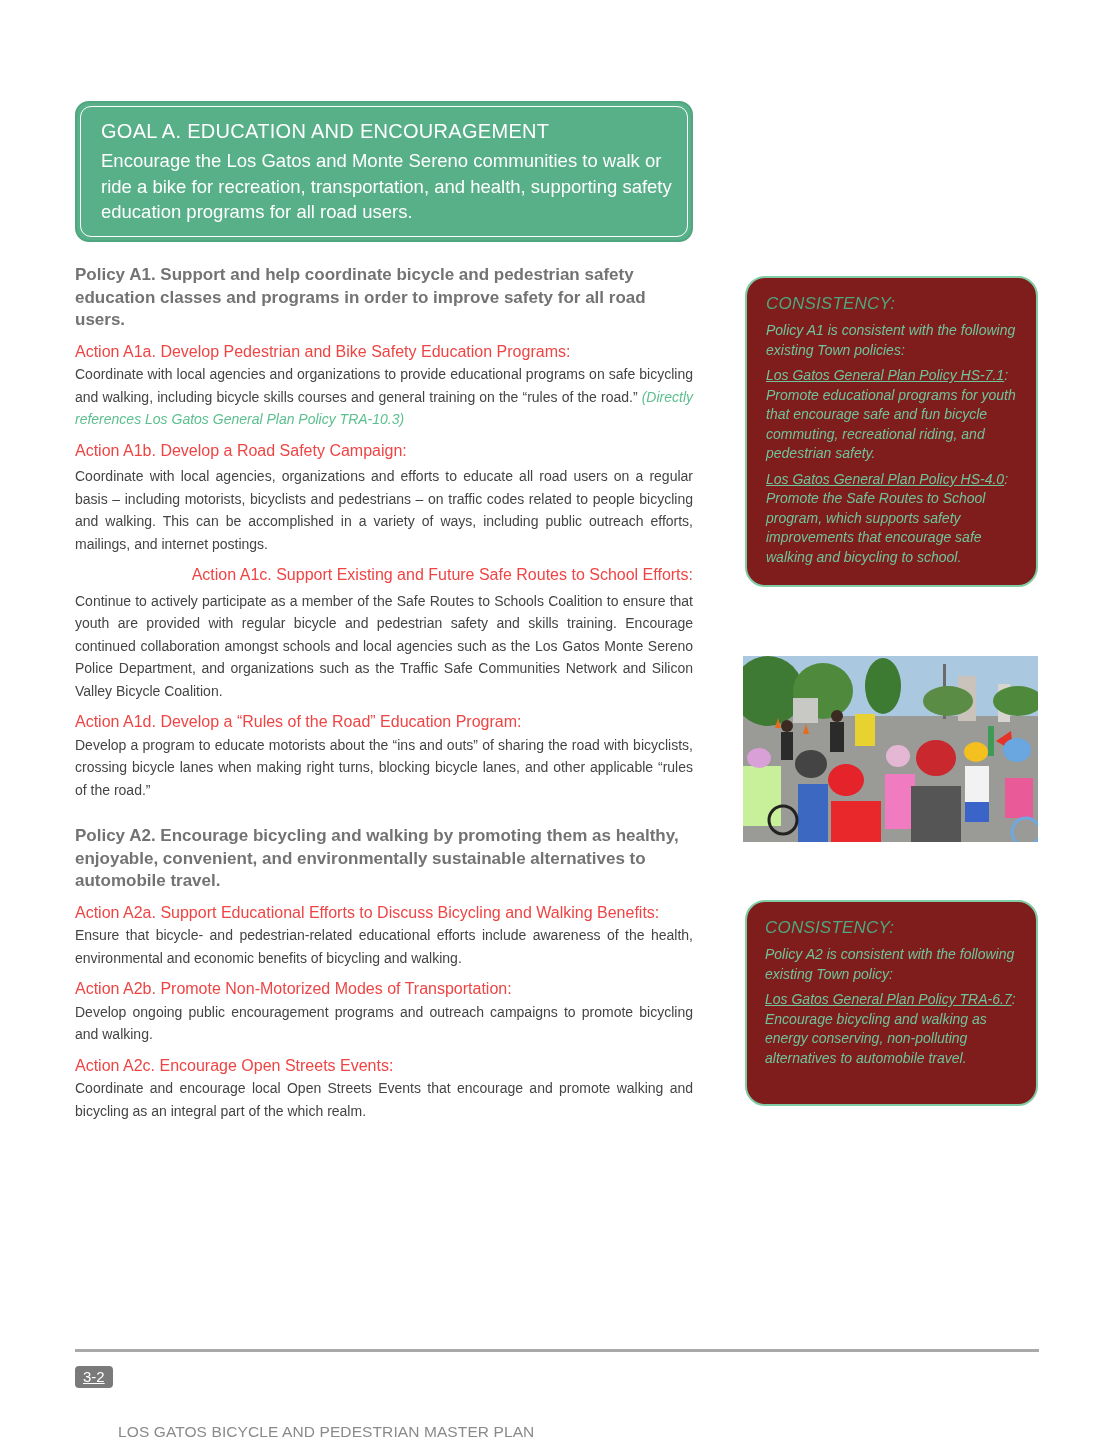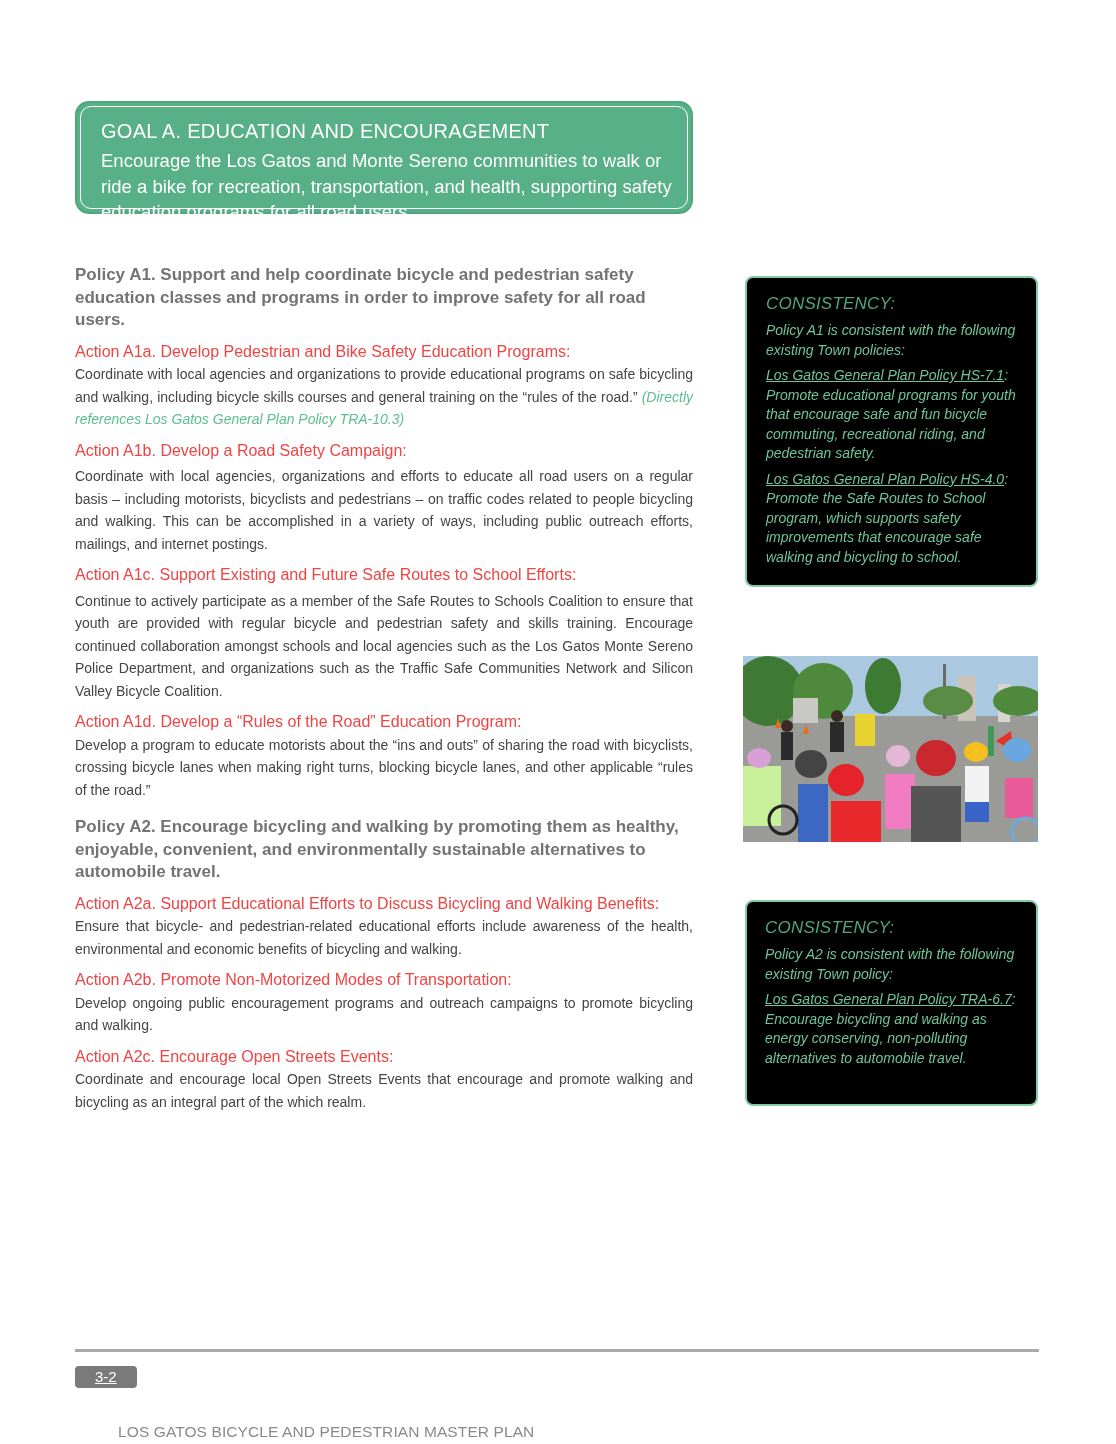--- a/index.html
+++ b/index.html
@@ -2,21 +2,21 @@
 <html><head>
 <meta charset="utf-8">
 <style>
   html, body { margin: 0; padding: 0; }
   body {
     width: 1116px; height: 1444px; background: #ffffff; position: relative;
     font-family: "Liberation Sans", "DejaVu Sans", sans-serif; color: #3d3d3d;
     overflow: hidden;
   }
   .goal-box {
-    position: absolute; left: 75px; top: 101px; width: 618px; height: 113px;
+    position: absolute; left: 75px; top: 101px; width: 618px; height: 141px;
     box-sizing: border-box; background: #58b088; border-radius: 14px;
     border: 2px solid #4fa67f;
   }
   .goal-box::after {
     content: ""; position: absolute; left: 3px; top: 3px; right: 3px; bottom: 3px;
     border: 1.5px solid #ffffff; border-radius: 11px; pointer-events: none;
   }
   .goal-title {
     position: absolute; left: 24px; top: 17px; color: #ffffff;
     font-size: 20px; letter-spacing: 0.3px; white-space: nowrap;
@@ -33,26 +33,26 @@
   .action { margin-top: 9px; }
   .action-title {
     color: #ef4444; font-size: 16px; line-height: 22.5px; margin: 0;
   }
   .action-body {
     color: #444444; font-size: 14px; line-height: 22.5px; margin: 0;
     text-align: justify;
   }
   .ref { color: #5cbf8f; font-style: italic; }
   .a1b .action-title { margin-bottom: 3px; }
-  .a1c .action-title { margin-bottom: 3px; }
-  .policy-a2 { margin-top: 15px; }
+  .a1c .action-title { margin-bottom: 3px; text-align: right; }
+  .policy-a2 { margin-top: 24px; }
 
   .consistency {
     position: absolute; box-sizing: border-box; border: 2px solid #7fcca5;
-    border-radius: 8px; background: #000000; width: 293px; left: 745px;
+    border-radius: 20px; background: #7f1d1d; width: 293px; left: 745px;
     color: #6fc49b; font-style: italic;
   }
   .consistency .c-title {
     font-size: 17px; color: #4fa67f; margin: 0 0 7px 0; letter-spacing: 0.2px;
   }
   .consistency .c-intro, .consistency .c-item {
     font-size: 14px; line-height: 19.5px; margin: 0 0 6px 0;
   }
   .c-link { text-decoration: underline; }
   .cons-a1 { top: 276px; height: 311px; padding: 16px 12px 10px 19px; }
@@ -60,21 +60,21 @@
 
   .photo {
     position: absolute; left: 743px; top: 656px; width: 295px; height: 186px;
     overflow: hidden; background: #8c8c88;
   }
   .footer-rule {
     position: absolute; left: 75px; top: 1349px; width: 964px; height: 3px;
     background: #a9a9a9;
   }
   .page-num {
-    position: absolute; left: 75px; top: 1366px; height: 22px; padding: 0 20px;
+    position: absolute; left: 75px; top: 1366px; height: 22px; padding: 0 8px;
     background: #7a7a7a; color: #ffffff; border-radius: 4px;
     font-size: 15px; line-height: 22px; text-decoration: underline;
   }
   .footer-title {
     position: absolute; left: 118px; top: 1422px; color: #8a8a8a;
     font-size: 15.5px; line-height: 20px; letter-spacing: 0.1px; white-space: nowrap;
   }
 </style>
 </head>
 <body>

